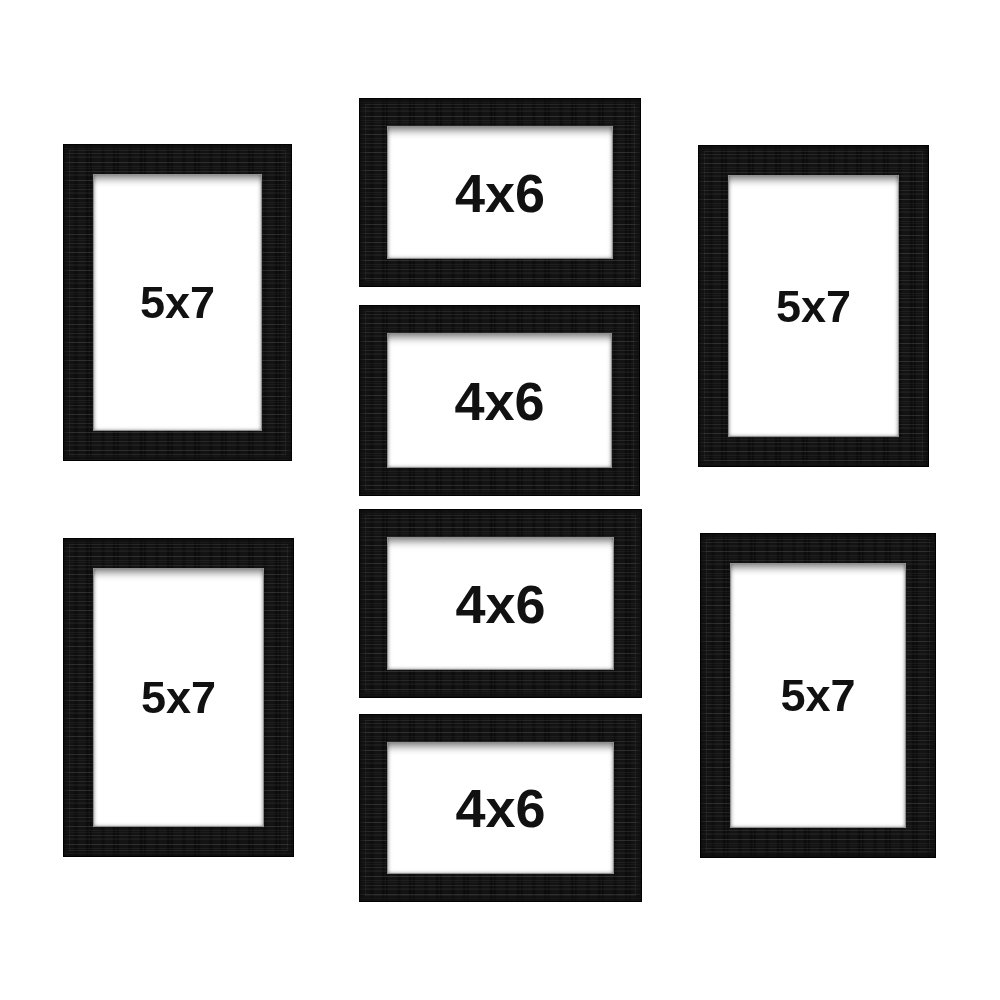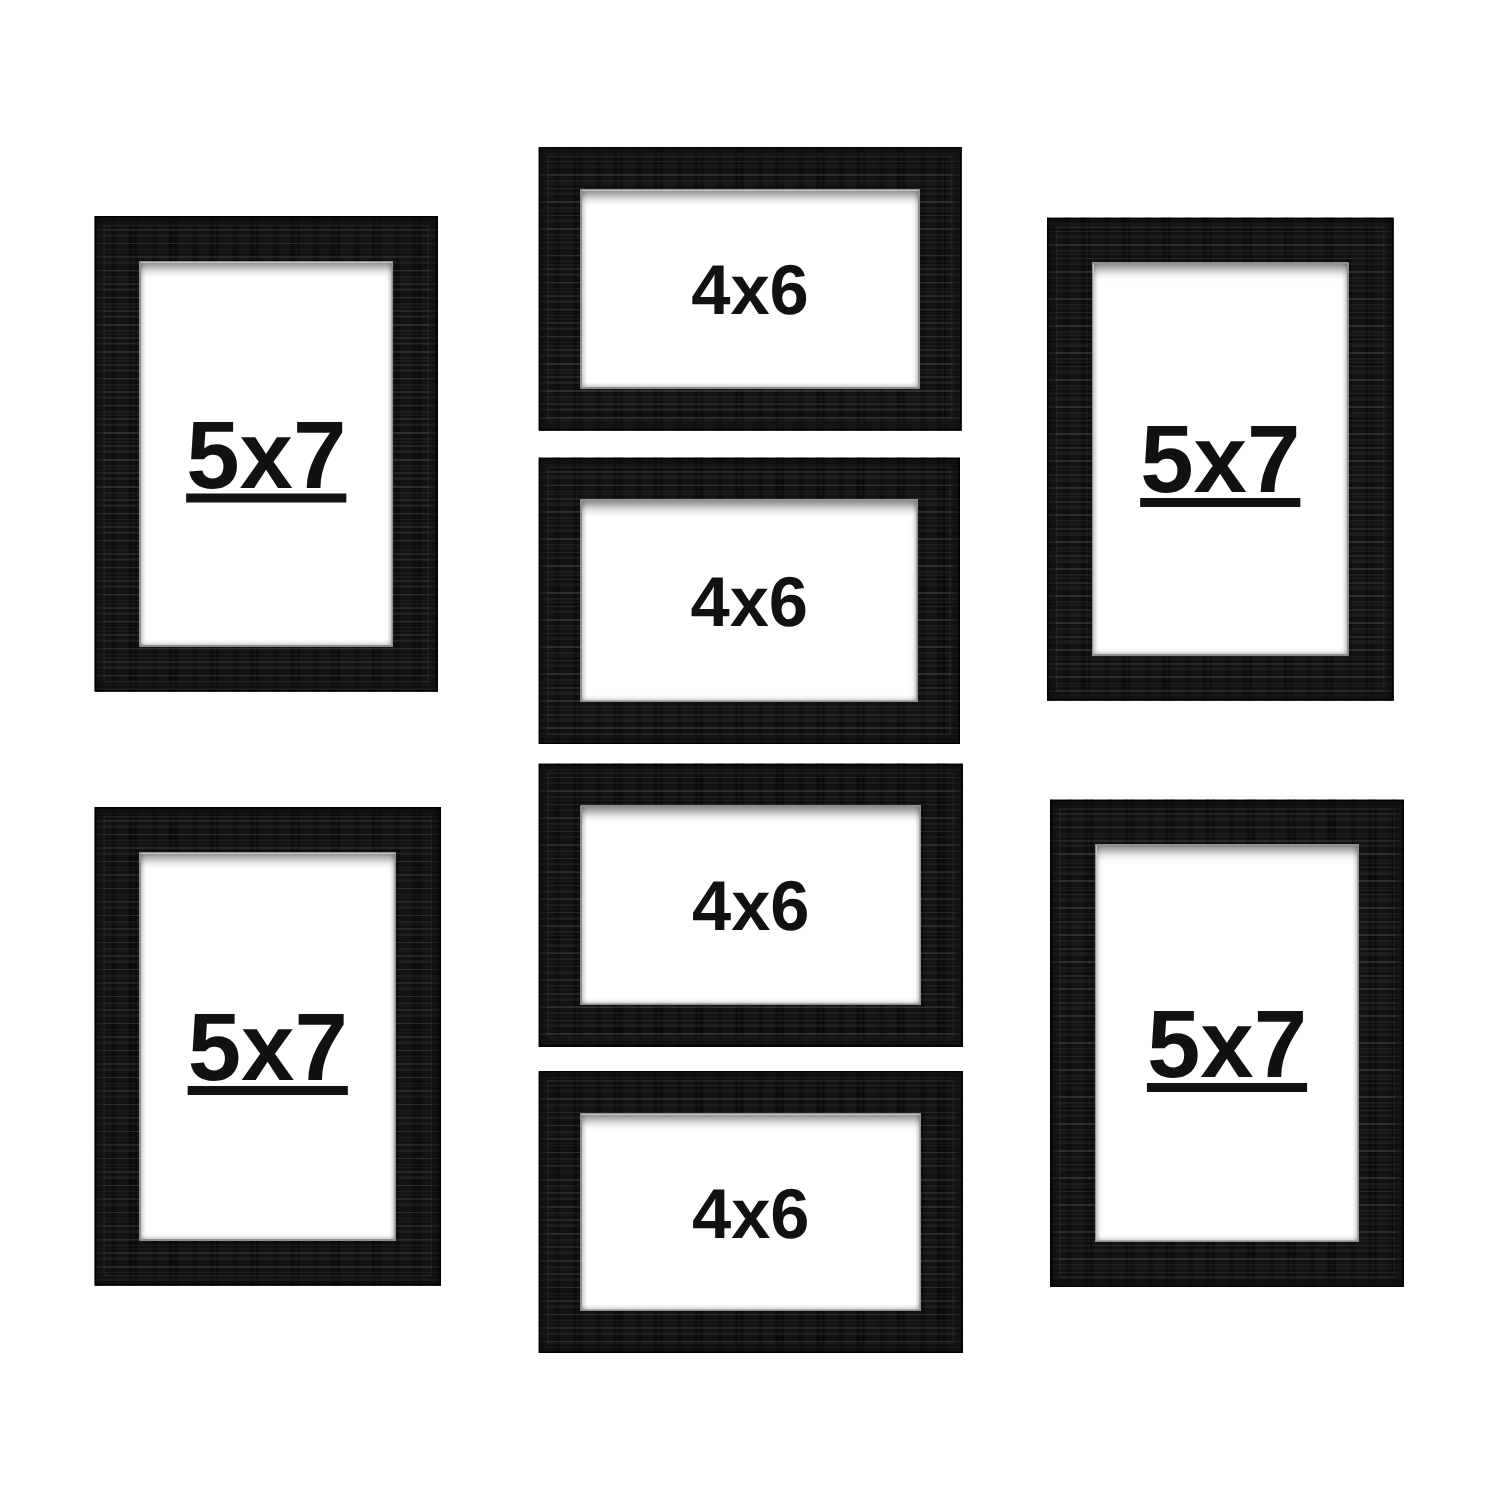--- a/index.html
+++ b/index.html
@@ -59,22 +59,22 @@
   .frame-5x7 .window { inset: 30px; }
   .frame-4x6 .window { inset: 28px; }
 
   .size-label {
     font-weight: 700;
     color: #111111;
     letter-spacing: 0px;
     line-height: 1;
     user-select: none;
   }
-  .frame-5x7 .size-label { font-size: 64px; text-decoration: underline; }
-  .frame-4x6 .size-label { font-size: 47px; }
+  .frame-5x7 .size-label { font-size: 45px; }
+  .frame-4x6 .size-label { font-size: 54px; }
 
   
   .f1 { left: 63px;  top: 144px; width: 229px; height: 317px; }
   .f2 { left: 359px; top: 98px;  width: 282px; height: 189px; }
   .f3 { left: 698px; top: 145px; width: 231px; height: 322px; }
   .f4 { left: 359px; top: 305px; width: 281px; height: 191px; }
   .f5 { left: 359px; top: 509px; width: 283px; height: 189px; }
   .f6 { left: 63px;  top: 538px; width: 231px; height: 319px; }
   .f7 { left: 359px; top: 714px; width: 283px; height: 188px; }
   .f8 { left: 700px; top: 533px; width: 236px; height: 325px; }

